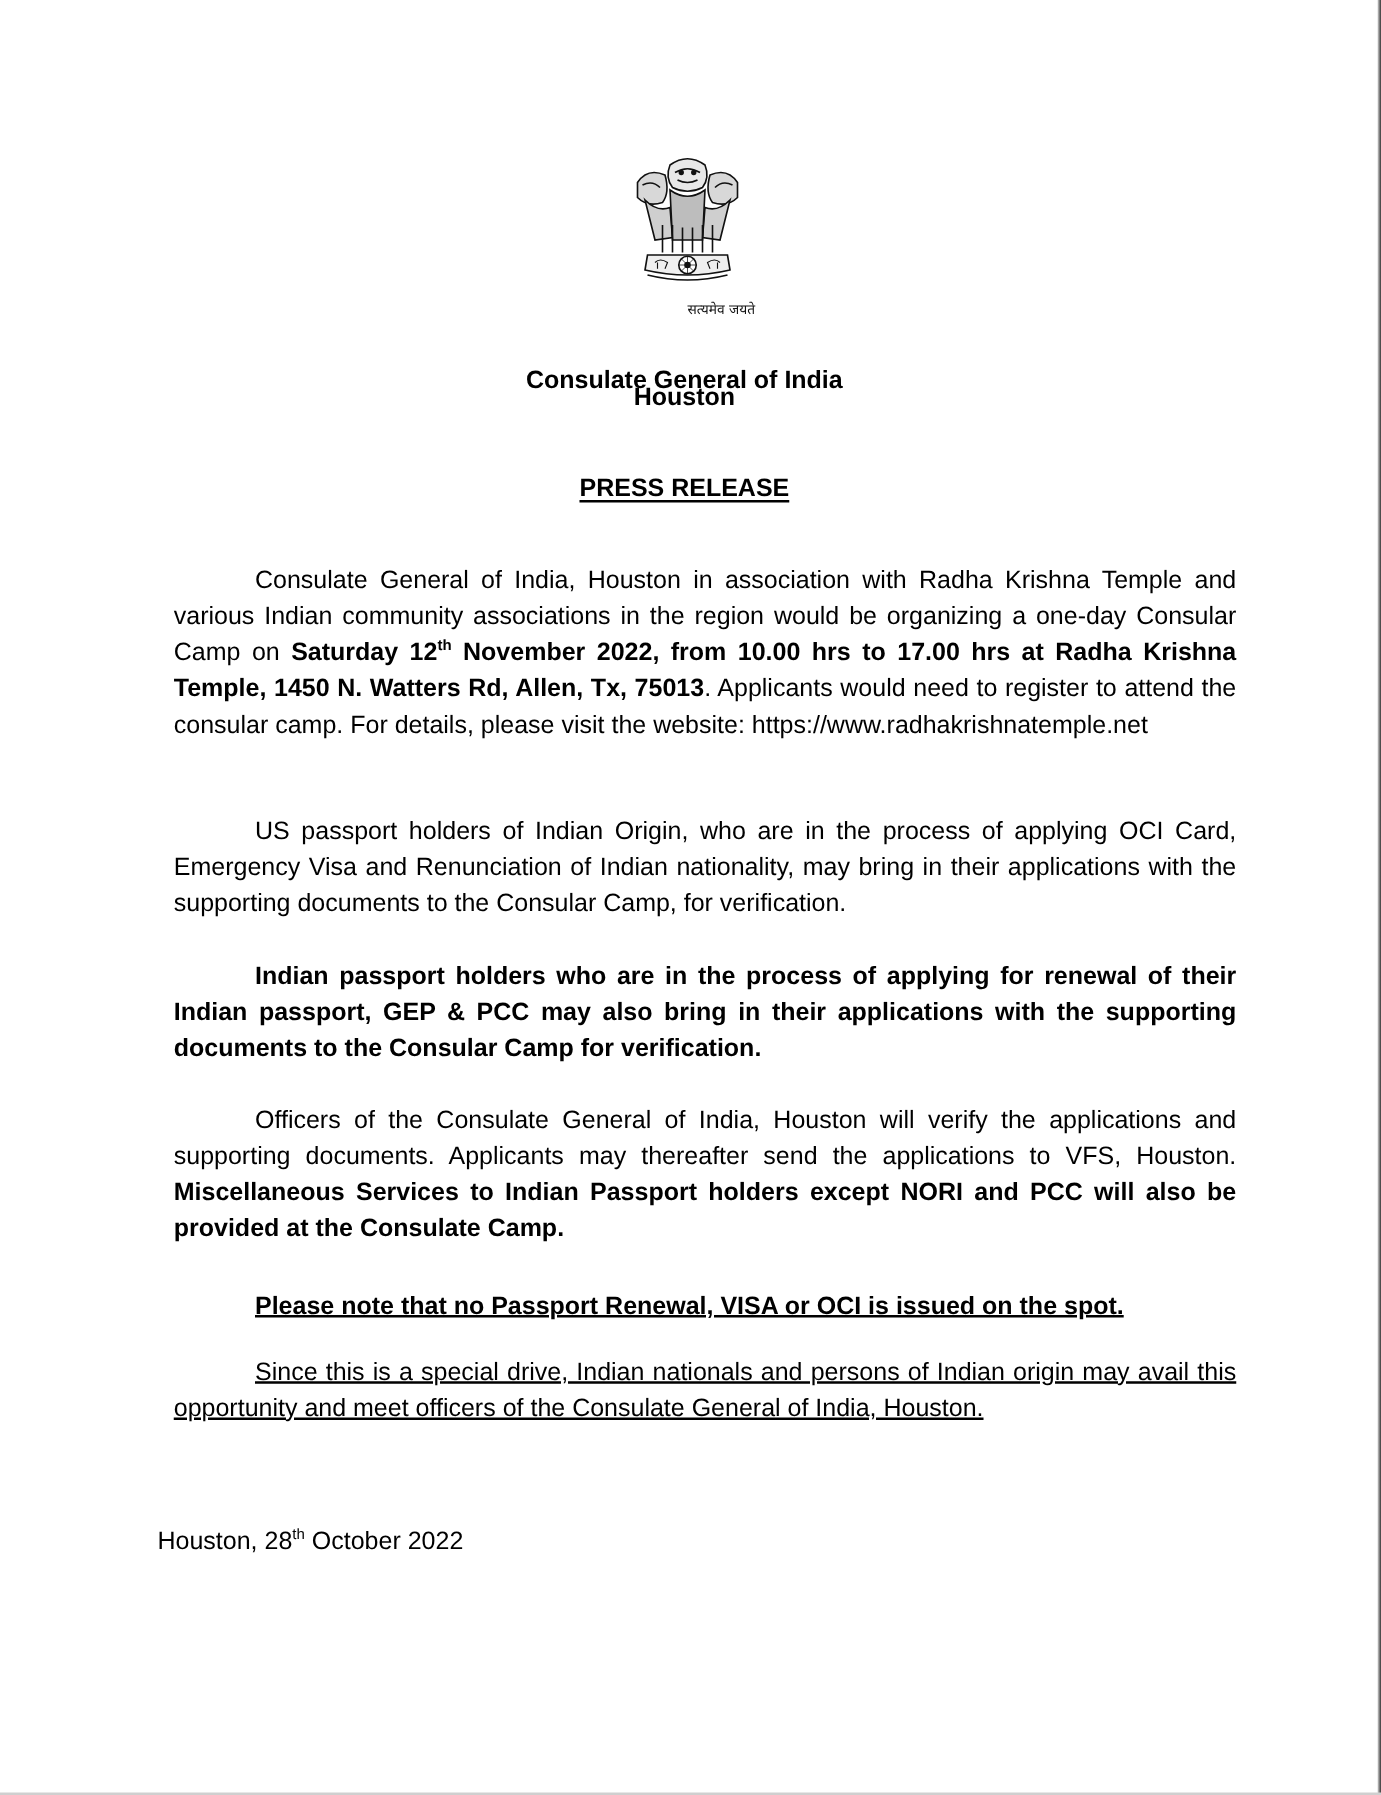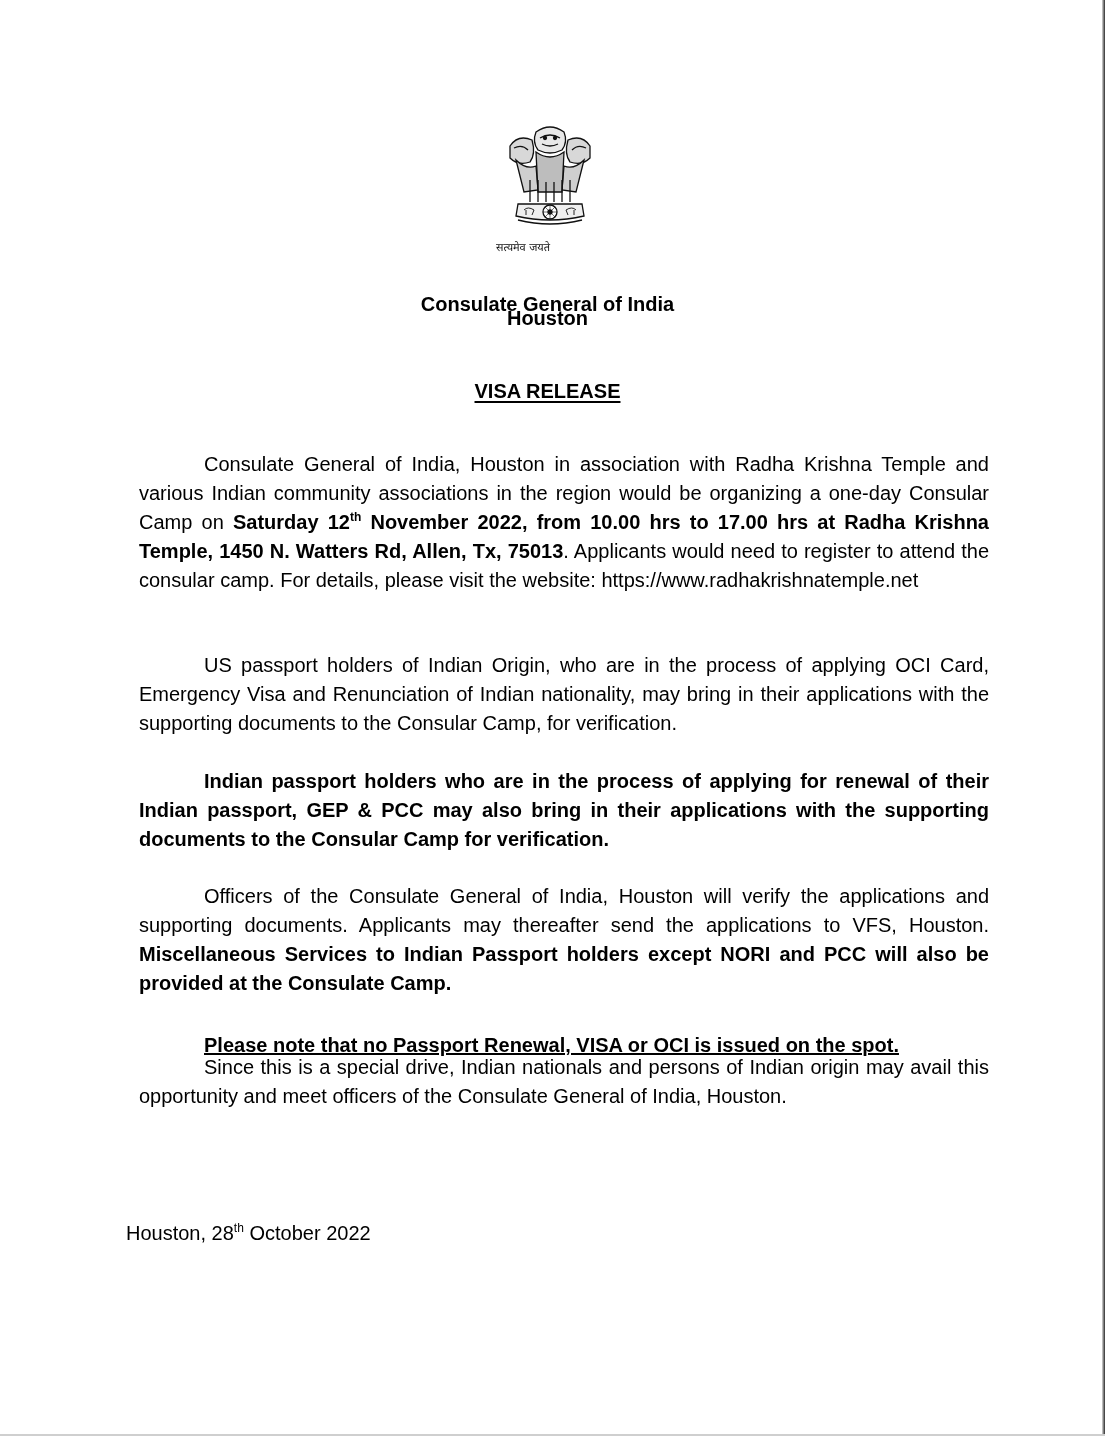--- a/index.html
+++ b/index.html
@@ -5,39 +5,39 @@
   html, body { margin: 0; padding: 0; background: #ffffff; }
   body {
     width: 1105px; height: 1436px; position: relative; overflow: hidden;
     font-family: "Liberation Sans", sans-serif; color: #000;
   }
   .page-edge-right { position: absolute; right: 0; top: 0; width: 3px; height: 1436px;
     background: linear-gradient(to right, #d8d8d8, #2a2a2a); }
   .page-edge-bottom { position: absolute; left: 0; bottom: 0; width: 1105px; height: 2px; background: #cfcfcf; }
   .emblem { position: absolute; left: 496px; top: 120px; width: 108px; height: 142px; }
   .emblem svg { width: 108px; height: 120px; display: block; }
-  .motto { position: absolute; left: 0; width: 108px; top: 121px; text-align: left;
+  .motto { position: absolute; left: 0; width: 108px; top: 121px; text-align: right;
     font-family: "DejaVu Sans", sans-serif; font-size: 11px; line-height: 14px; color: #111; }
   .hdr { position: absolute; left: 0; width: 1095px; text-align: center; font-weight: bold;
     font-size: 20px; line-height: 30px; }
   .hdr1 { top: 289px; }
   .hdr2 { top: 303px; }
   .title { position: absolute; left: 0; width: 1095px; top: 376px; text-align: center;
     font-weight: bold; font-size: 20px; line-height: 30px; }
   .title span { text-decoration: underline; text-decoration-thickness: 2px; text-underline-offset: 3px; }
   .para { position: absolute; left: 123px; width: 850px; font-size: 20px; line-height: 29px;
     text-align: justify; margin: 16px; }
   .para .indent { display: inline-block; width: 65px; }
   sup { font-size: 12px; line-height: 0; vertical-align: super; }
   .p1 { top: 434px; }
   .p2 { top: 635px; }
   .p3 { top: 751px; font-weight: bold; }
   .p4 { top: 866px; }
   .p5 { top: 1015px; font-weight: bold; text-decoration: underline; }
-  .p6 { top: 1037px; }
+  .p6 { top: 1068px; text-decoration: underline; }
   .signoff { position: absolute; left: 126px; top: 1183px; font-weight: normal; font-size: 20px; line-height: 29px; margin-top: 36px; }
 </style>
 </head>
 <body>
 
 <div class="page-edge-right"></div>
 <div class="page-edge-bottom"></div>
 
 <div class="emblem">
   <svg viewBox="0 0 108 120">
@@ -74,21 +74,21 @@
       <path d="M28 90 Q32 86 38 90 L36 95 M30 95 L30 90" stroke-width="0.9"></path>
       <path d="M80 90 Q76 86 70 90 L72 95 M78 95 L78 90" stroke-width="0.9"></path>
       <path d="M22 100 Q54 108 86 100"></path>
     </g>
   </svg>
   <div class="motto">सत्यमेव जयते</div>
 </div>
 
 <div class="hdr hdr1">Consulate General of India</div>
 <div class="hdr hdr2">Houston</div>
-<div class="title"><span>VISA RELEASE</span></div>
+<div class="title"><span>PRESS RELEASE</span></div>
 
 <p class="para p1"><span class="indent"></span><span>Consulate General of India, Houston in association with Radha Krishna Temple and various Indian community associations in the region would be organizing a one-day Consular Camp on </span><b>Saturday 12</b><b><sup>th</sup></b><b> November 2022, from 10.00 hrs to 17.00 hrs at Radha Krishna Temple, 1450 N. Watters Rd, Allen, Tx, 75013</b><span>. Applicants would need to register to attend the consular camp. For details, please visit the website: </span><span>https://www.radhakrishnatemple.net</span></p>
 
 <p class="para p2"><span class="indent"></span><span>US passport holders of Indian Origin, who are in the process of applying OCI Card, Emergency Visa and Renunciation of Indian nationality, may bring in their applications with the supporting documents to the Consular Camp, for verification.</span></p>
 
 <p class="para p3"><span class="indent"></span><span>Indian passport holders who are in the process of applying for renewal of their Indian passport, GEP &amp; PCC may also bring in their applications with the supporting documents to the Consular Camp for verification.</span></p>
 
 <p class="para p4"><span class="indent"></span><span>Officers of the Consulate General of India, Houston will verify the applications and supporting documents. Applicants may thereafter send the applications to VFS, Houston. </span><b>Miscellaneous Services to Indian Passport holders except NORI and PCC will also be provided at the Consulate Camp.</b></p>
 
 <p class="para p5"><span class="indent"></span><span>Please note that no Passport Renewal, VISA or OCI is issued on the spot.</span></p>

